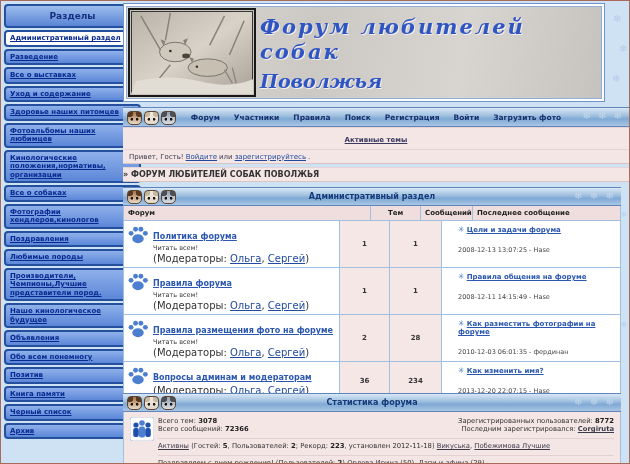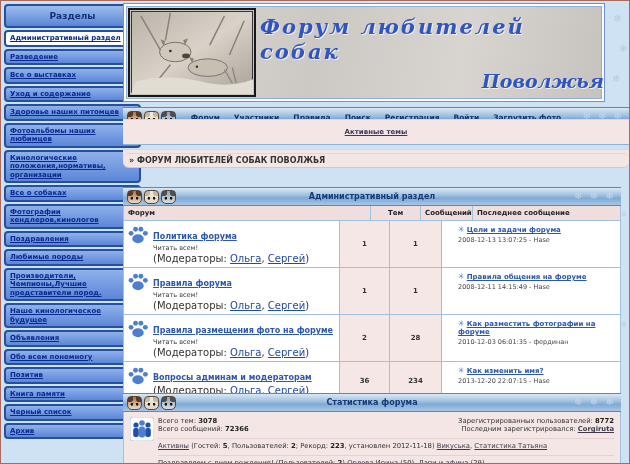--- a/index.html
+++ b/index.html
@@ -12,41 +12,41 @@
     text-align:center;font-size:9px;font-weight:bold;color:#15307e;padding:5px 0;margin-bottom:1px;}
   .side-item{display:block;background:linear-gradient(#8fb0ea,#5c87d8);border:2px solid #24509e;border-radius:4px;
     margin-top:2px;padding:2px 4px;font-size:7px;line-height:8.5px;font-weight:bold;color:#082a90;
     text-decoration:underline;box-sizing:border-box;}
   .side-item.active{background:#ffffff;}
   
   #banner{position:absolute;left:122px;top:2px;width:482px;height:99px;background:linear-gradient(100deg,#ddd9d5,#ccc8c4 40%,#d8d4d0 70%,#c6c2be);
     border:1px solid #6f94c8;box-shadow:inset 0 0 0 2px #fff,inset 0 0 0 3px #8fb0d8;display:flex;box-sizing:border-box;}
   #logo{margin:4px;width:128px;height:89px;border:2px solid #181818;background:#c9c3ba;padding:1px;box-sizing:border-box;flex:none;}
   #logo svg{display:block;width:100%;height:100%;}
-  #banner-titles{flex:1;display:flex;flex-direction:column;justify-content:center;align-items:flex-end;
+  #banner-titles{flex:1;display:flex;flex-direction:column;justify-content:center;align-items:flex-start;
     font-family:"DejaVu Serif",serif;font-style:italic;font-weight:bold;color:#2f55c4;text-shadow:1px 1px 0 #f2f0ee;}
   .btitle1{font-size:21px;letter-spacing:2px;}
   .btitle2{font-size:19px;margin-top:6px;}
   
   .bluebar{background:linear-gradient(180deg,#d9e8f6 0%,#9dbede 45%,#7fa9d4 60%,#a9c6e4 100%);
     border-top:1px solid #5f85ba;border-bottom:1px solid #5f85ba;box-sizing:border-box;}
   #navbar{position:absolute;left:122px;top:106px;width:506px;height:20px;display:flex;align-items:center;justify-content:center;}
   .navlink{font-size:7.5px;font-weight:bold;color:#15306e;text-decoration:none;margin:0 7px;}
   .dogs{position:absolute;left:4px;top:3px;display:flex;}
   .dog{width:13px;height:12px;border-radius:4px 4px 5px 5px;margin-right:2px;border:1px solid #5a4634;}
   .dog1{background:radial-gradient(circle at 30% 60%,#201510 1.2px,transparent 1.6px),radial-gradient(circle at 70% 60%,#201510 1.2px,transparent 1.6px),radial-gradient(circle at 12% 12%,#5a3a22 3.5px,transparent 4px),radial-gradient(circle at 88% 12%,#5a3a22 3.5px,transparent 4px),linear-gradient(#a8764a,#e8dac6);}
   .dog2{background:radial-gradient(circle at 30% 60%,#201510 1.2px,transparent 1.6px),radial-gradient(circle at 70% 60%,#201510 1.2px,transparent 1.6px),radial-gradient(circle at 12% 12%,#c8b8a0 3.5px,transparent 4px),radial-gradient(circle at 88% 12%,#c8b8a0 3.5px,transparent 4px),linear-gradient(#f2ece2,#e0d8ca);}
   .dog3{background:radial-gradient(circle at 30% 60%,#101418 1.2px,transparent 1.6px),radial-gradient(circle at 70% 60%,#101418 1.2px,transparent 1.6px),radial-gradient(circle at 12% 12%,#4a5058 3.5px,transparent 4px),radial-gradient(circle at 88% 12%,#4a5058 3.5px,transparent 4px),linear-gradient(#9aa2ac,#d8dce2);}
   .flakes{position:absolute;right:5px;top:2px;font-size:10px;color:#c2d6ec;letter-spacing:2px;}
   .pinkbar{position:absolute;left:122px;width:506px;background:#f5e6e6;border-top:1px solid #e6d4d4;border-bottom:1px solid #d8c6c6;box-sizing:border-box;font-size:7px;color:#3a3a4a;display:flex;align-items:center;}
-  #activebar{top:118px;height:26px;justify-content:center;border-bottom:1px solid #8fb0d8;}
+  #activebar{top:126px;height:26px;justify-content:center;border-bottom:1px solid #8fb0d8;}
   #activebar a{color:#3a3a5e;font-weight:bold;}
   #greeting{top:148px;height:15px;padding-left:6px;align-items:center;}
   #greeting a{color:#224a9e;margin:0 2px;}
-  #breadcrumb{top:152px;height:15px;padding-left:6px;font-size:8px;font-weight:bold;color:#333;border-radius:6px;}
+  #breadcrumb{top:166px;height:15px;font-size:8px;font-weight:bold;color:#333;}
   
   .section{position:absolute;left:122px;width:498px;}
   #forum-sec{top:186px;}
   #stats-sec{top:392px;}
   .sec-header{position:relative;height:19px;display:flex;align-items:center;justify-content:center;
     font-size:8px;font-weight:bold;color:#123a7a;}
   .sec-header .dogs{top:2px;}
   .tablebox{border:1px solid #9fc0e0;border-top:none;background:#fff;}
   .colhead{display:flex;background:#f0dede;border-bottom:1px solid #9fc0e0;font-size:7px;font-weight:bold;color:#222;}
   .colhead>div{padding:3px 4px;box-sizing:border-box;}
@@ -63,21 +63,21 @@
   .cn2{width:50px;}.cn3{width:52px;}
   .clast{flex:1;border-left:1px solid #9fc0e0;padding:4px 16px;font-size:6.5px;}
   .paw{flex:none;margin-right:5px;margin-top:2px;}
   .finfo{flex:1;}
   .ftitle{font-size:8px;font-weight:bold;color:#2b57b0;text-decoration:underline;}
   .fdesc{font-size:6.5px;color:#333;margin-top:1px;}
   .fmods{font-size:10px;color:#333;margin-top:1px;}
   .fmods a{color:#224a9e;text-decoration:underline;}
   .lastlink{color:#2b57b0;text-decoration:underline;font-weight:bold;font-size:7px;}
   .star{color:#4d7fd0;font-size:8px;margin-right:2px;}
-  .lastmeta{color:#444;margin-top:2px;}
+  .lastmeta{color:#444;margin-top:12px;}
   
   #stats-body{border:1px solid #9fc0e0;border-top:none;background:#f5e6e6;padding:5px 6px;display:flex;font-size:6.8px;color:#333;}
   #stats-icon{flex:none;width:28px;}
   #stats-content{flex:1;}
   .stats-top{display:flex;justify-content:space-between;}
   .stats-right{text-align:right;}
   .stats-line{margin-top:5px;border-top:1px solid #e4d2d2;padding-top:3px;}
   #stats-body b{color:#222;}
   #stats-body a{color:#3a3a4a;text-decoration:underline;}
   #stats-body a.bold{font-weight:bold;}
@@ -376,21 +376,21 @@
             <div><span>Последним зарегистрировался:</span> <a class="bold">Corgiruta</a></div>
           </div>
         </div>
         <div class="stats-line">
           <a>Активны</a>
           <span>(Гостей:</span>
           <b>5</b><span>, Пользователей:</span>
           <b>2</b><span>; Рекорд:</span>
           <b>223</b><span>, установлен 2012-11-18)</span>
           <a>Викуська</a><span>,</span>
-          <a>Статистика Татьяна</a>
+          <a>Побежимова Лучшие</a>
         </div>
         <div class="stats-line">
           <span>Поздравляем с днем рождения! (Пользователей:</span>
           <b>2</b><span>)</span>
           <a>Орлова Ирина</a>
           <span>(50),</span>
           <a>Лапи и афина</a>
           <span>(29)</span>
         </div>
       </div>

